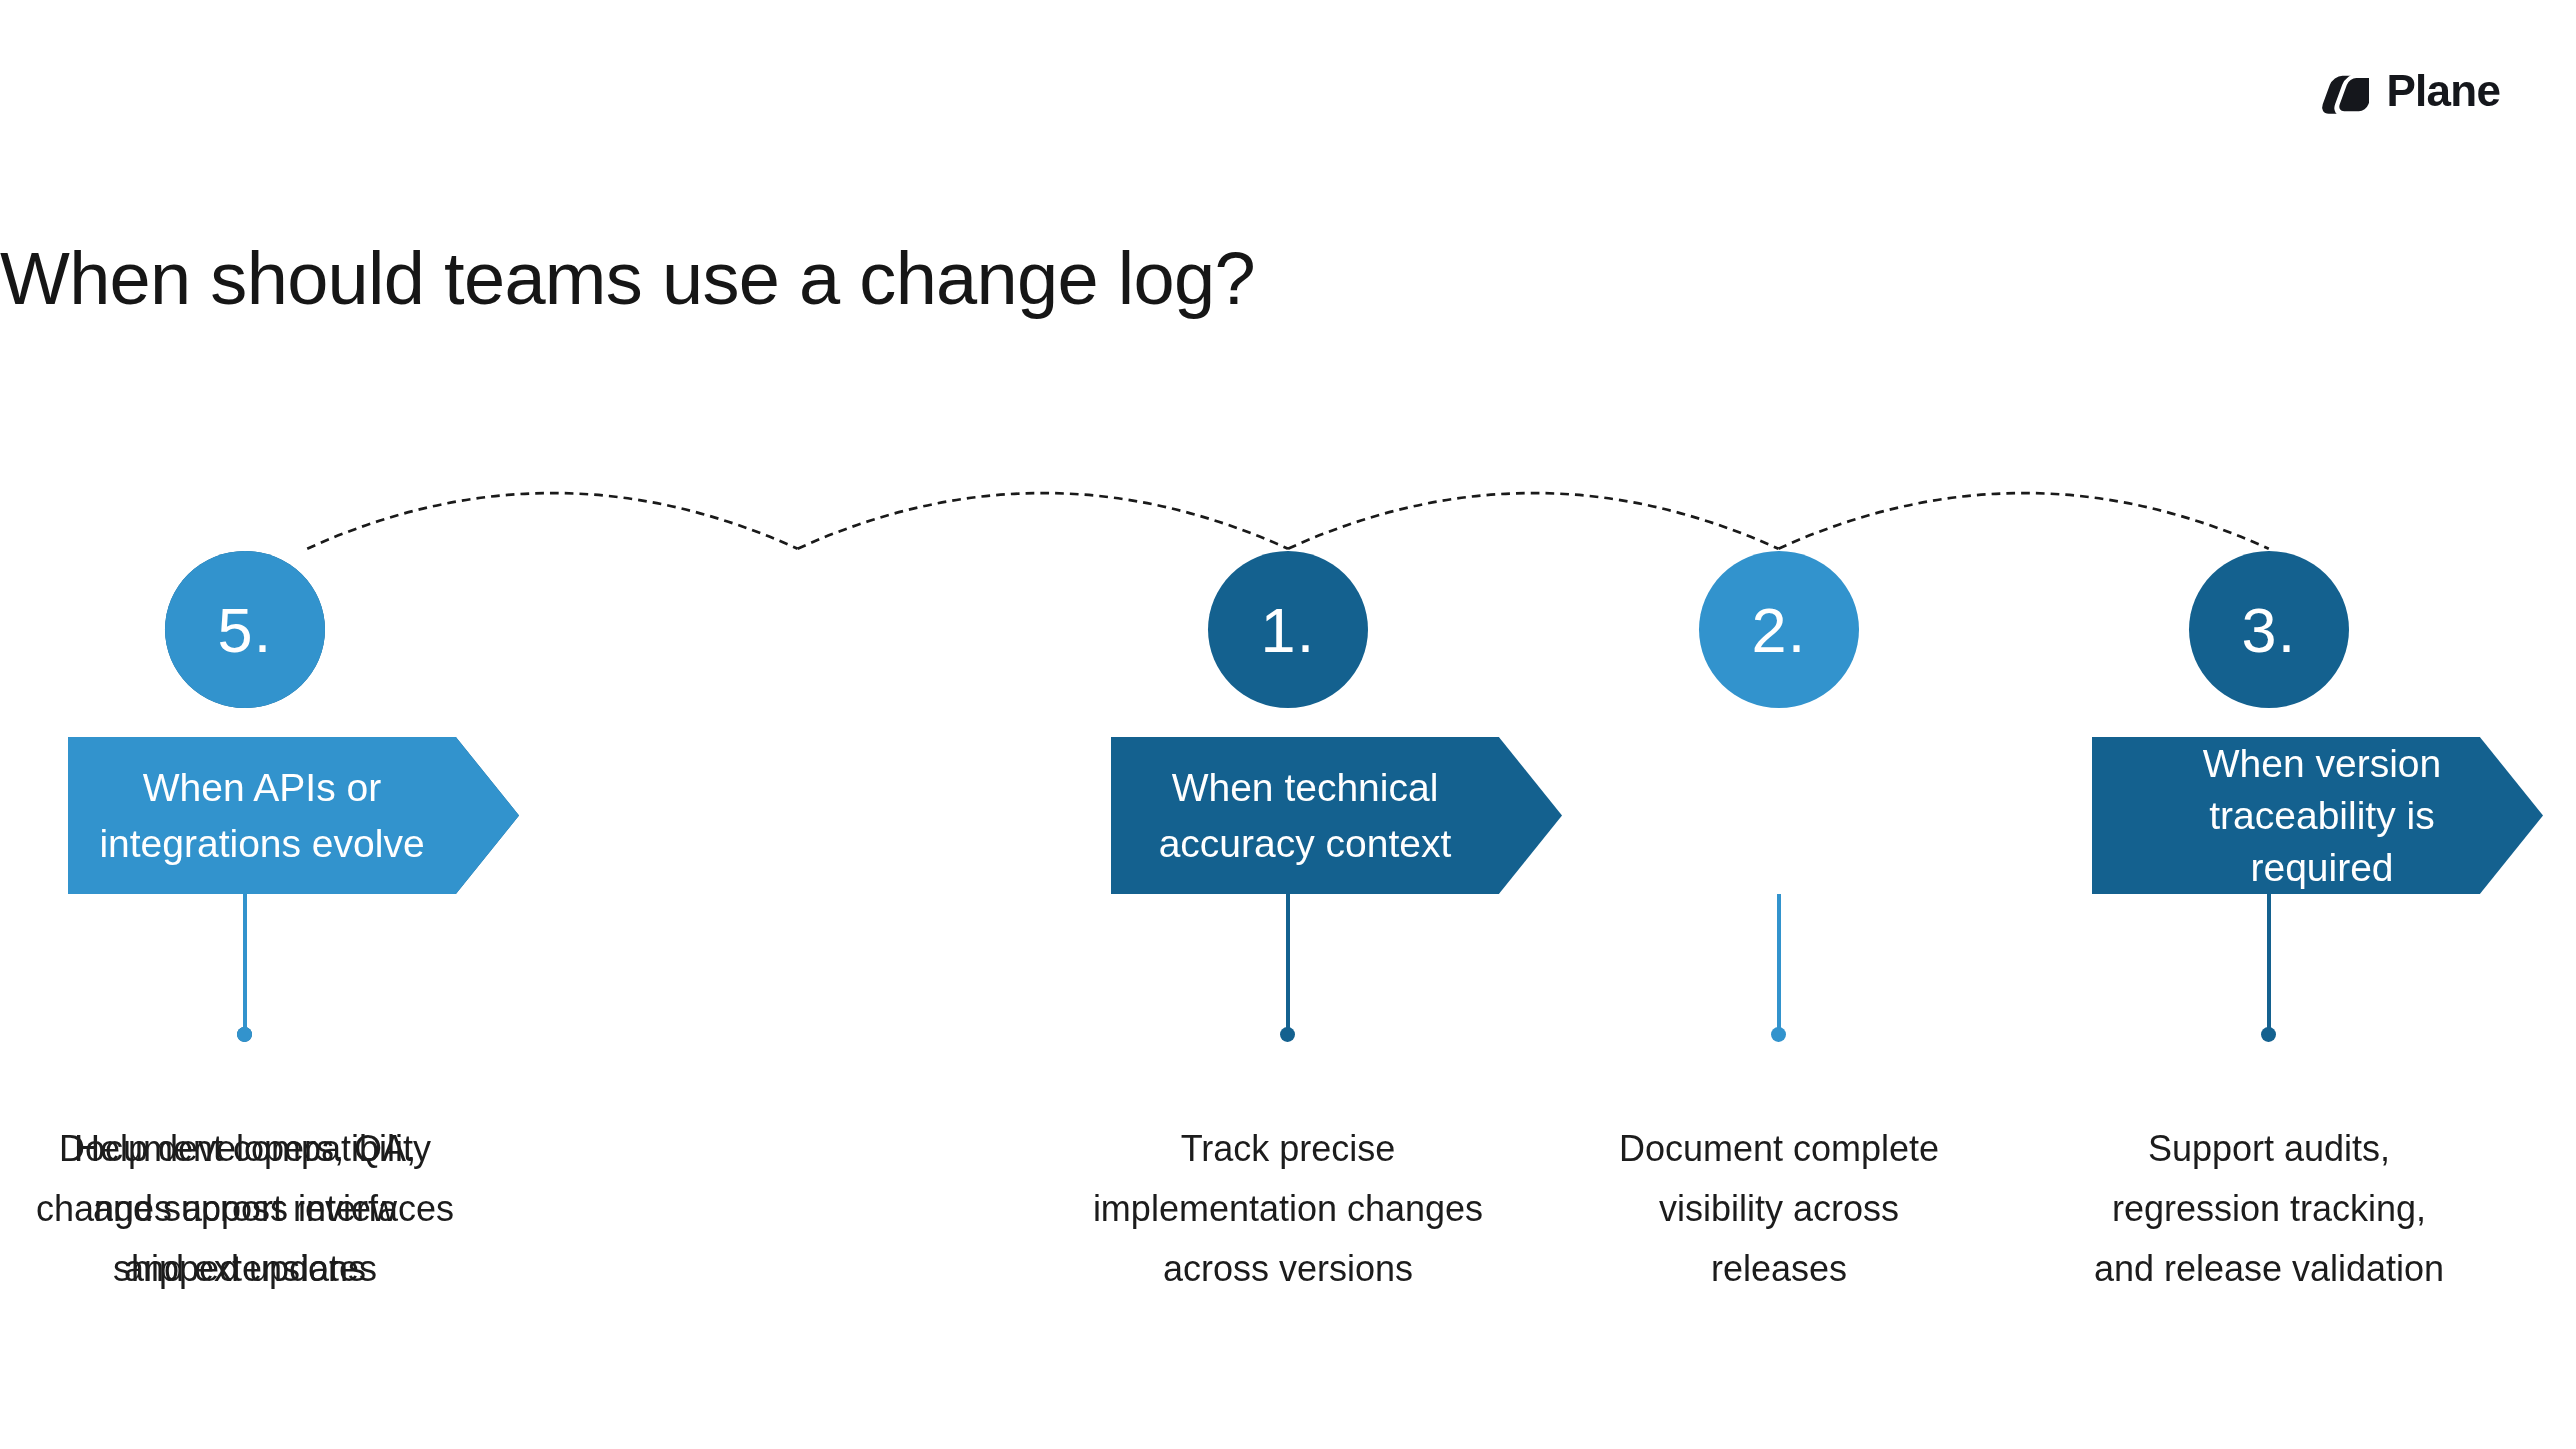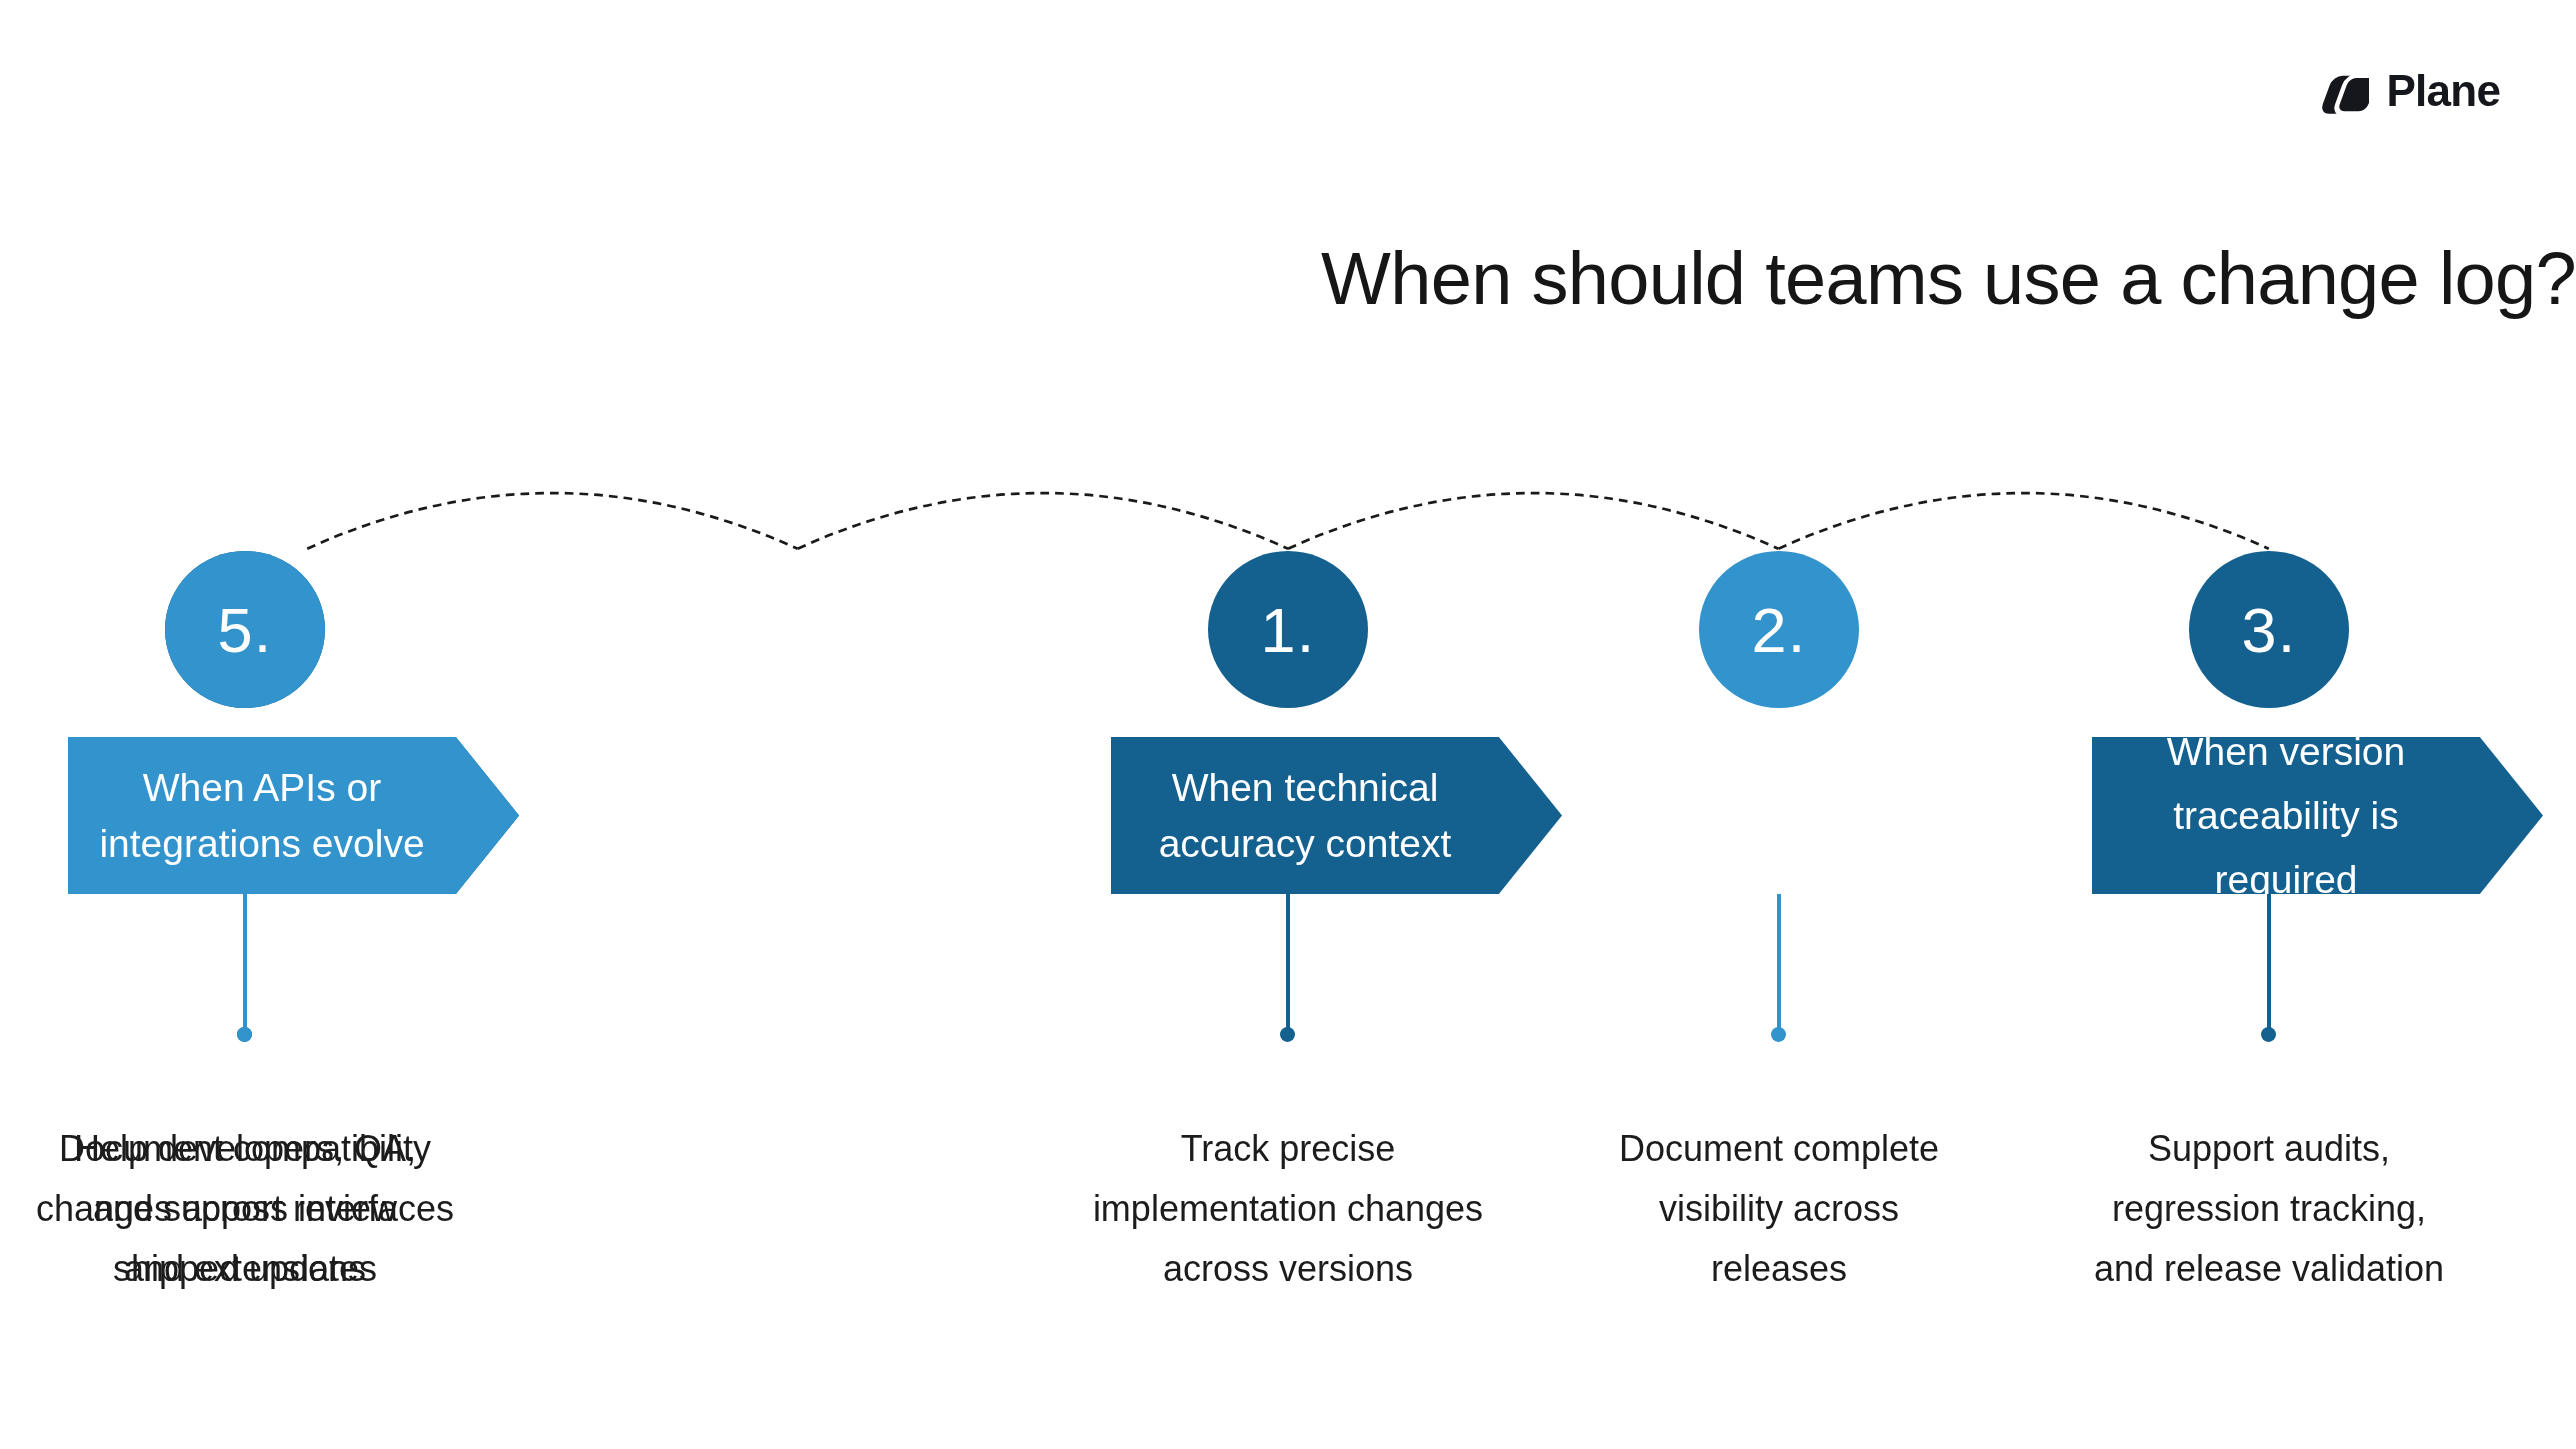--- a/index.html
+++ b/index.html
@@ -6,21 +6,21 @@
   .canvas{
     position:relative;width:2576px;height:1449px;background:var(--bg,#fff);
     font-family:"Liberation Sans",sans-serif;overflow:hidden;
   }
   
   .logo{position:absolute;top:66px;left:2305px;display:flex;align-items:flex-end;gap:17.4px;}
   .logo-mark{width:64px;height:42px;display:block;}
   .logo-text{font-size:44px;font-weight:700;color:#15171c;letter-spacing:-0.7px;}
   
   .title{
-    position:absolute;top:236px;left:0;width:2576px;text-align:right;
+    position:absolute;top:236px;left:0;width:2576px;text-align:left;
     font-size:74px;font-weight:500;color:#161616;letter-spacing:-0.7px;
   }
   
   .arcs{position:absolute;left:0;top:0;width:2576px;height:1449px;}
   .arcs path{fill:none;stroke:var(--arc,#1a1a1a);stroke-width:4;stroke-dasharray:13 9;}
   
   .item{position:absolute;top:0;width:490px;height:1449px;}
   .item:nth-of-type(1){left:62px;}
   .item:nth-of-type(2){left:553px;}
   .item:nth-of-type(3){left:1043px;}
@@ -35,21 +35,21 @@
   .circle-number{color:#fff;font-size:63px;font-weight:500;letter-spacing:1.3px;}
   .arrow-box{
     position:absolute;left:68px;top:737px;width:451px;height:157px;background:var(--tone);
     clip-path:polygon(0% 0%, 86% 0%, 100% 50%, 86% 100%, 0% 100%);
     display:flex;align-items:center;
   }
   .arrow-label{
     width:388px;text-align:center;color:#fff;font-size:39px;line-height:56px;
     white-space:pre-line;
   }
-  .arrow-label.lines-3{line-height:64px;}
+  .arrow-label.lines-3{line-height:52px;padding-left:36px;}
   .connector-line{position:absolute;left:243px;top:894px;width:4px;height:138px;background:var(--tone);}
   .connector-dot{position:absolute;left:237px;top:1027px;width:14.8px;height:14.8px;border-radius:50%;background:var(--tone);}
   .item-desc{
     position:absolute;left:0;top:1119px;width:490px;text-align:center;
     color:var(--text,#1c1c1c);font-size:36px;line-height:60px;white-space:pre-line;
   }
 </style>
 </head>
 <body>
 

